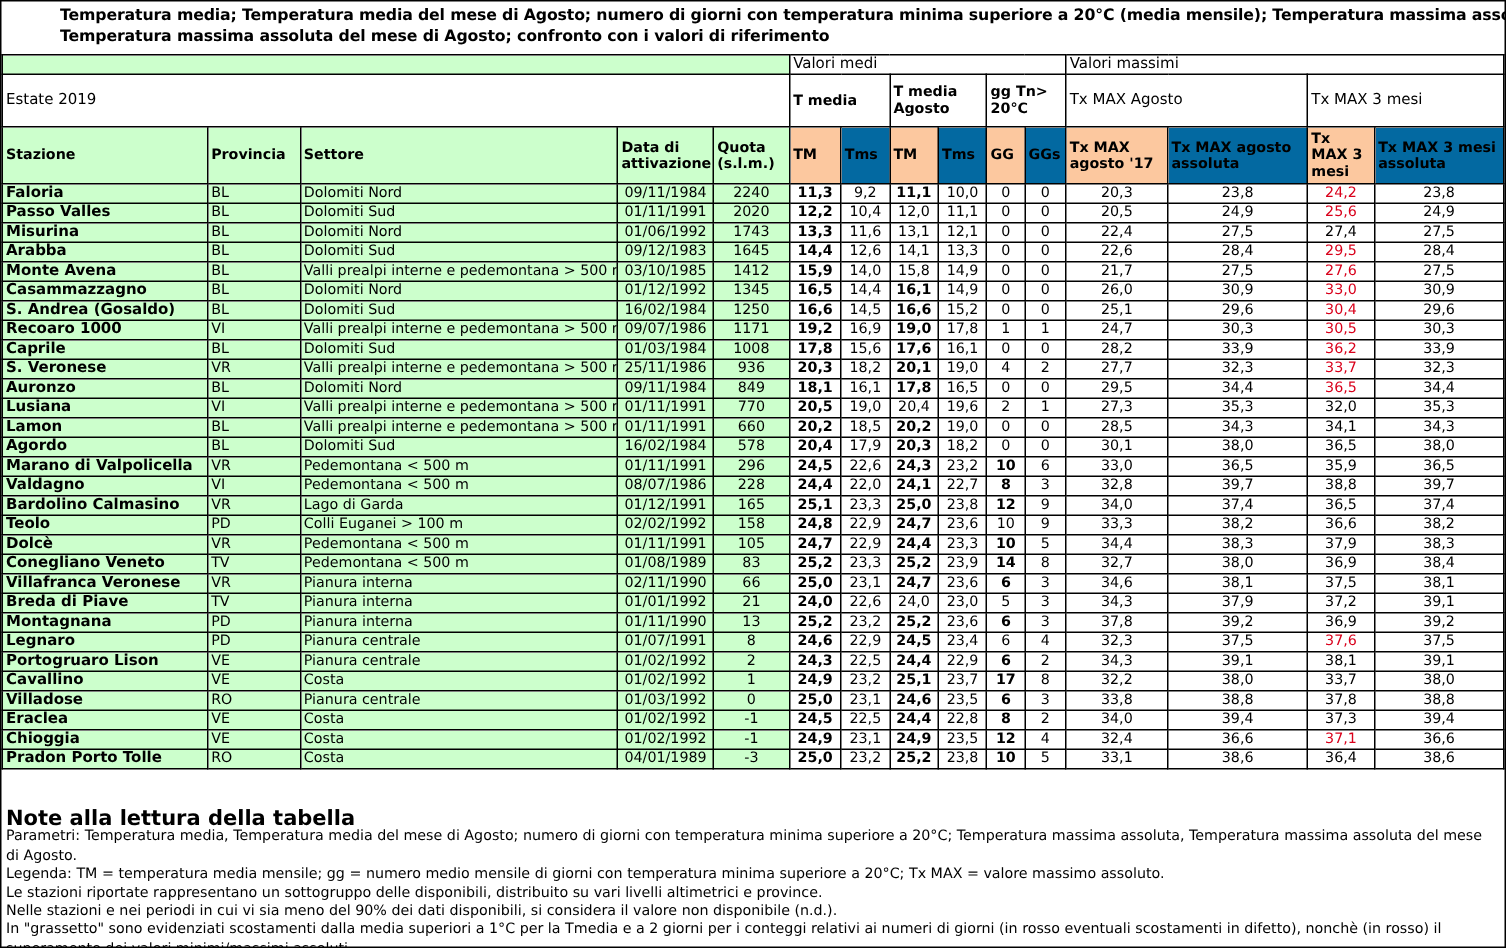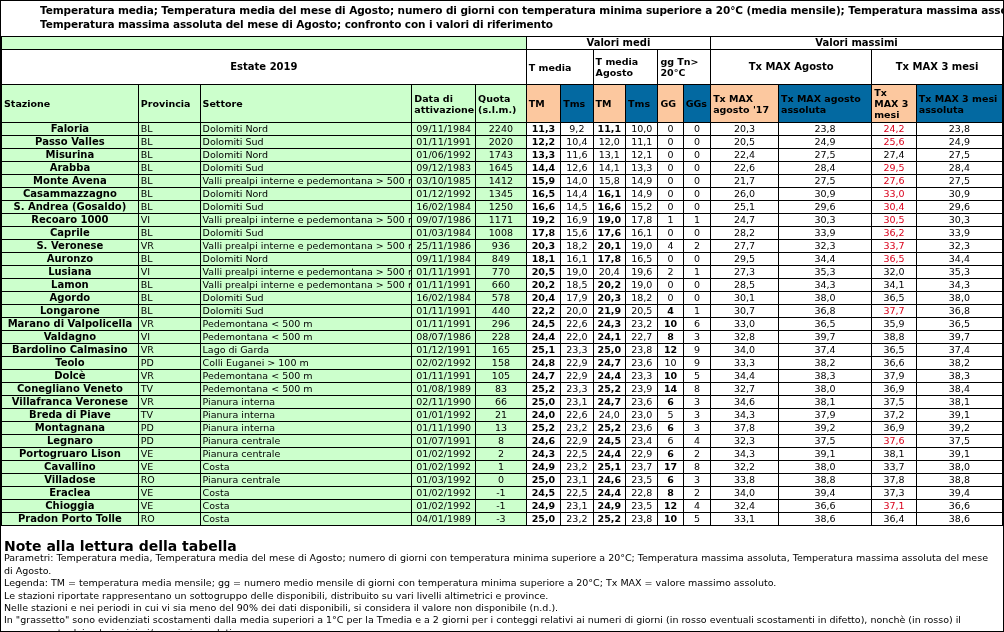--- a/index.html
+++ b/index.html
@@ -5,26 +5,26 @@
   html,body{margin:0;padding:0;background:#ffffff;}
   body{width:1004px;height:632px;overflow:hidden;font-family:"DejaVu Sans","Liberation Sans",sans-serif;color:#000;}
   .frame{position:absolute;left:0;top:0;width:1002px;height:630px;border:1px solid #000;background:#fff;}
   .title{position:absolute;left:3px;top:2px;width:995px;font-size:10.5px;font-weight:bold;line-height:14px;letter-spacing:-0.1px;margin-left:36px;}
   table.grid{position:absolute;left:0;top:35px;border-collapse:collapse;table-layout:fixed;width:1002px;font-size:9.5px;}
   table.grid td{border:1px solid #000;padding:0 2px;height:12px;line-height:12px;white-space:nowrap;overflow:hidden;}
   .g{background:#ccffcc;}
   .w{background:#ffffff;}
   .o{background:#fcc89f;}
   .y{background:#0369a1;}
-  .hdr{font-weight:bold;text-align:center;font-size:10px;}
+  .hdr{font-weight:normal;font-size:10px;}
   .hdr2{font-weight:bold;font-size:9.5px;line-height:11px !important;white-space:normal !important;}
   .c{text-align:center;}
   .b{font-weight:bold;}
   .red{color:#d9001b;font-weight:normal;}
-  .stat{font-weight:bold;font-size:10px;text-align:center;}
+  .stat{font-weight:bold;font-size:10px;}
   .notes{position:absolute;left:3px;top:539px;width:995px;font-size:9.5px;line-height:12.4px;}
   .notes .nt{font-weight:bold;font-size:14px;}
 </style>
 </head>
 <body>
 
 <div class="frame">
   <div class="title">Temperatura media; Temperatura media del mese di Agosto; numero di giorni con temperatura minima superiore a 20°C (media mensile); Temperatura massima assoluta, Temperatura massima assoluta del mese di Agosto; confronto con i valori di riferimento</div>
 
   <table class="grid">
@@ -310,37 +310,20 @@
           <td class="w c b">20,3</td>
           <td class="w c">18,2</td>
           <td class="w c">0</td>
           <td class="w c">0</td>
           <td class="w c">30,1</td>
           <td class="w c">38,0</td>
           <td class="w c">36,5</td>
           <td class="w c">38,0</td>
         </tr>
         <tr>
-          <td class="g stat">Longarone</td>
-          <td class="g">BL</td>
-          <td class="g">Dolomiti Sud</td>
-          <td class="g c">01/11/1991</td>
-          <td class="g c">440</td>
-          <td class="w c b">22,2</td>
-          <td class="w c">20,0</td>
-          <td class="w c b">21,9</td>
-          <td class="w c">20,5</td>
-          <td class="w c b">4</td>
-          <td class="w c">1</td>
-          <td class="w c">30,7</td>
-          <td class="w c">36,8</td>
-          <td class="w c red">37,7</td>
-          <td class="w c">36,8</td>
-        </tr>
-        <tr>
           <td class="g stat">Marano di Valpolicella</td>
           <td class="g">VR</td>
           <td class="g">Pedemontana &lt; 500 m</td>
           <td class="g c">01/11/1991</td>
           <td class="g c">296</td>
           <td class="w c b">24,5</td>
           <td class="w c">22,6</td>
           <td class="w c b">24,3</td>
           <td class="w c">23,2</td>
           <td class="w c b">10</td>

